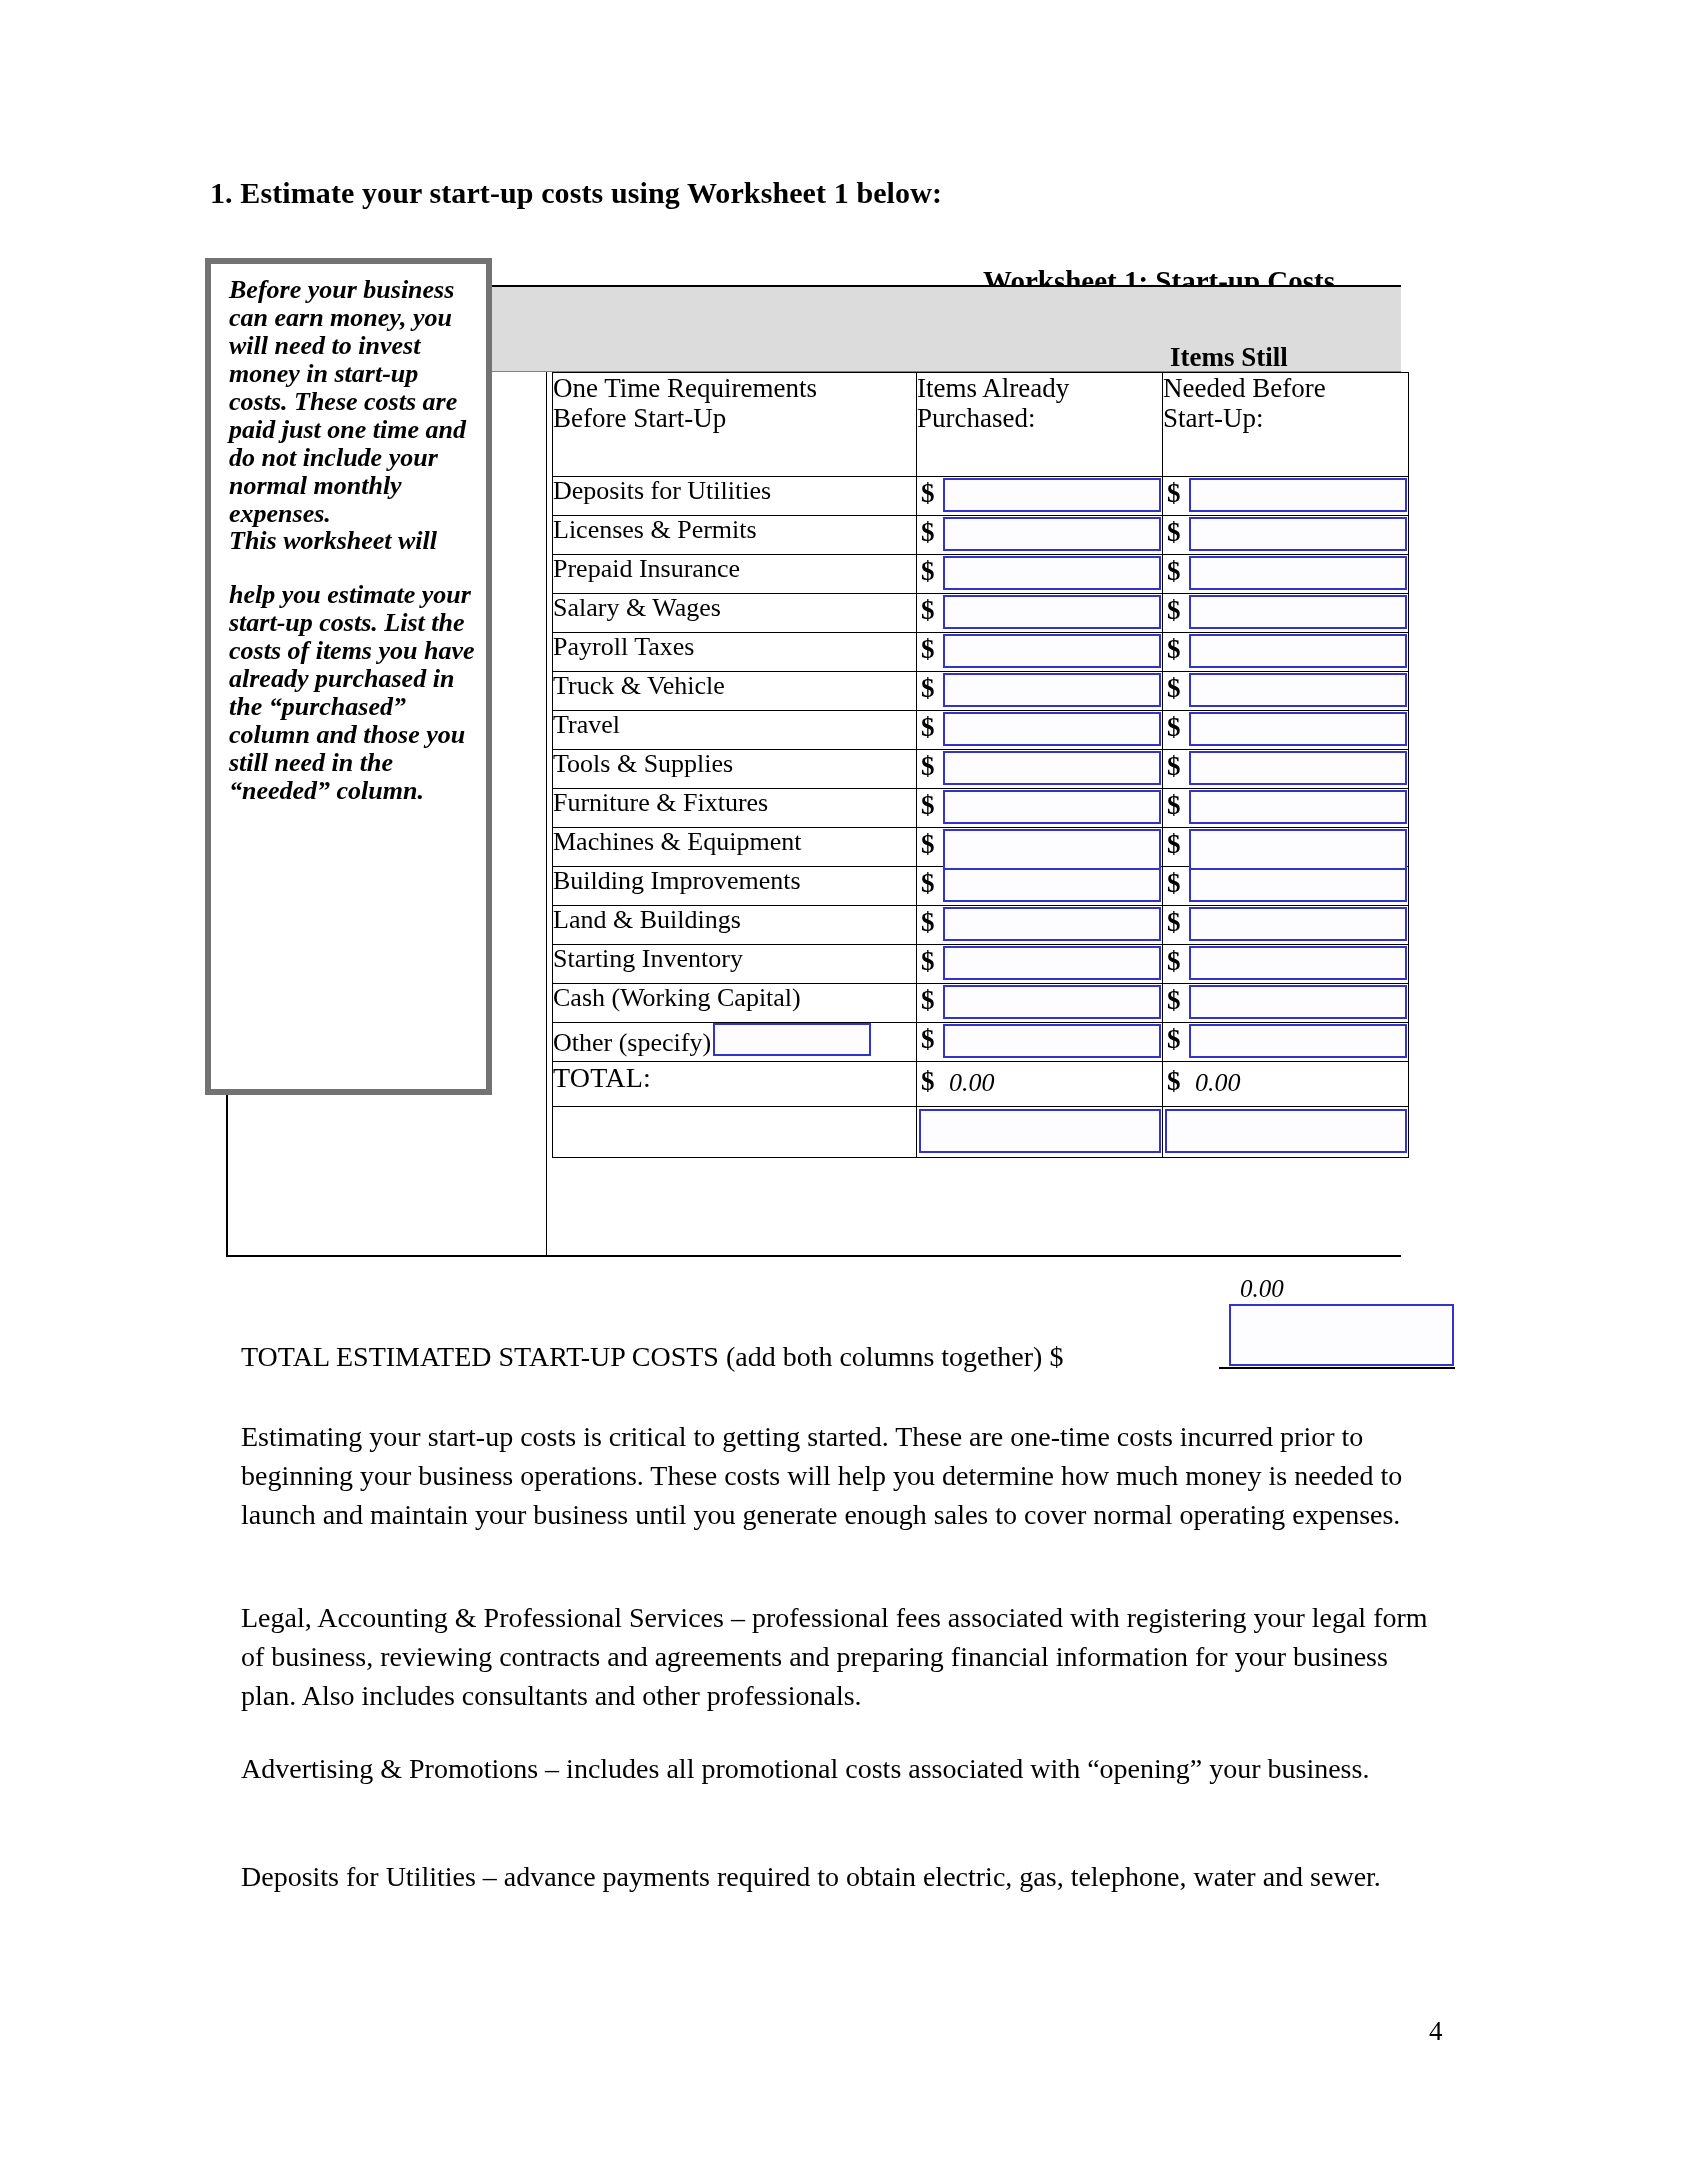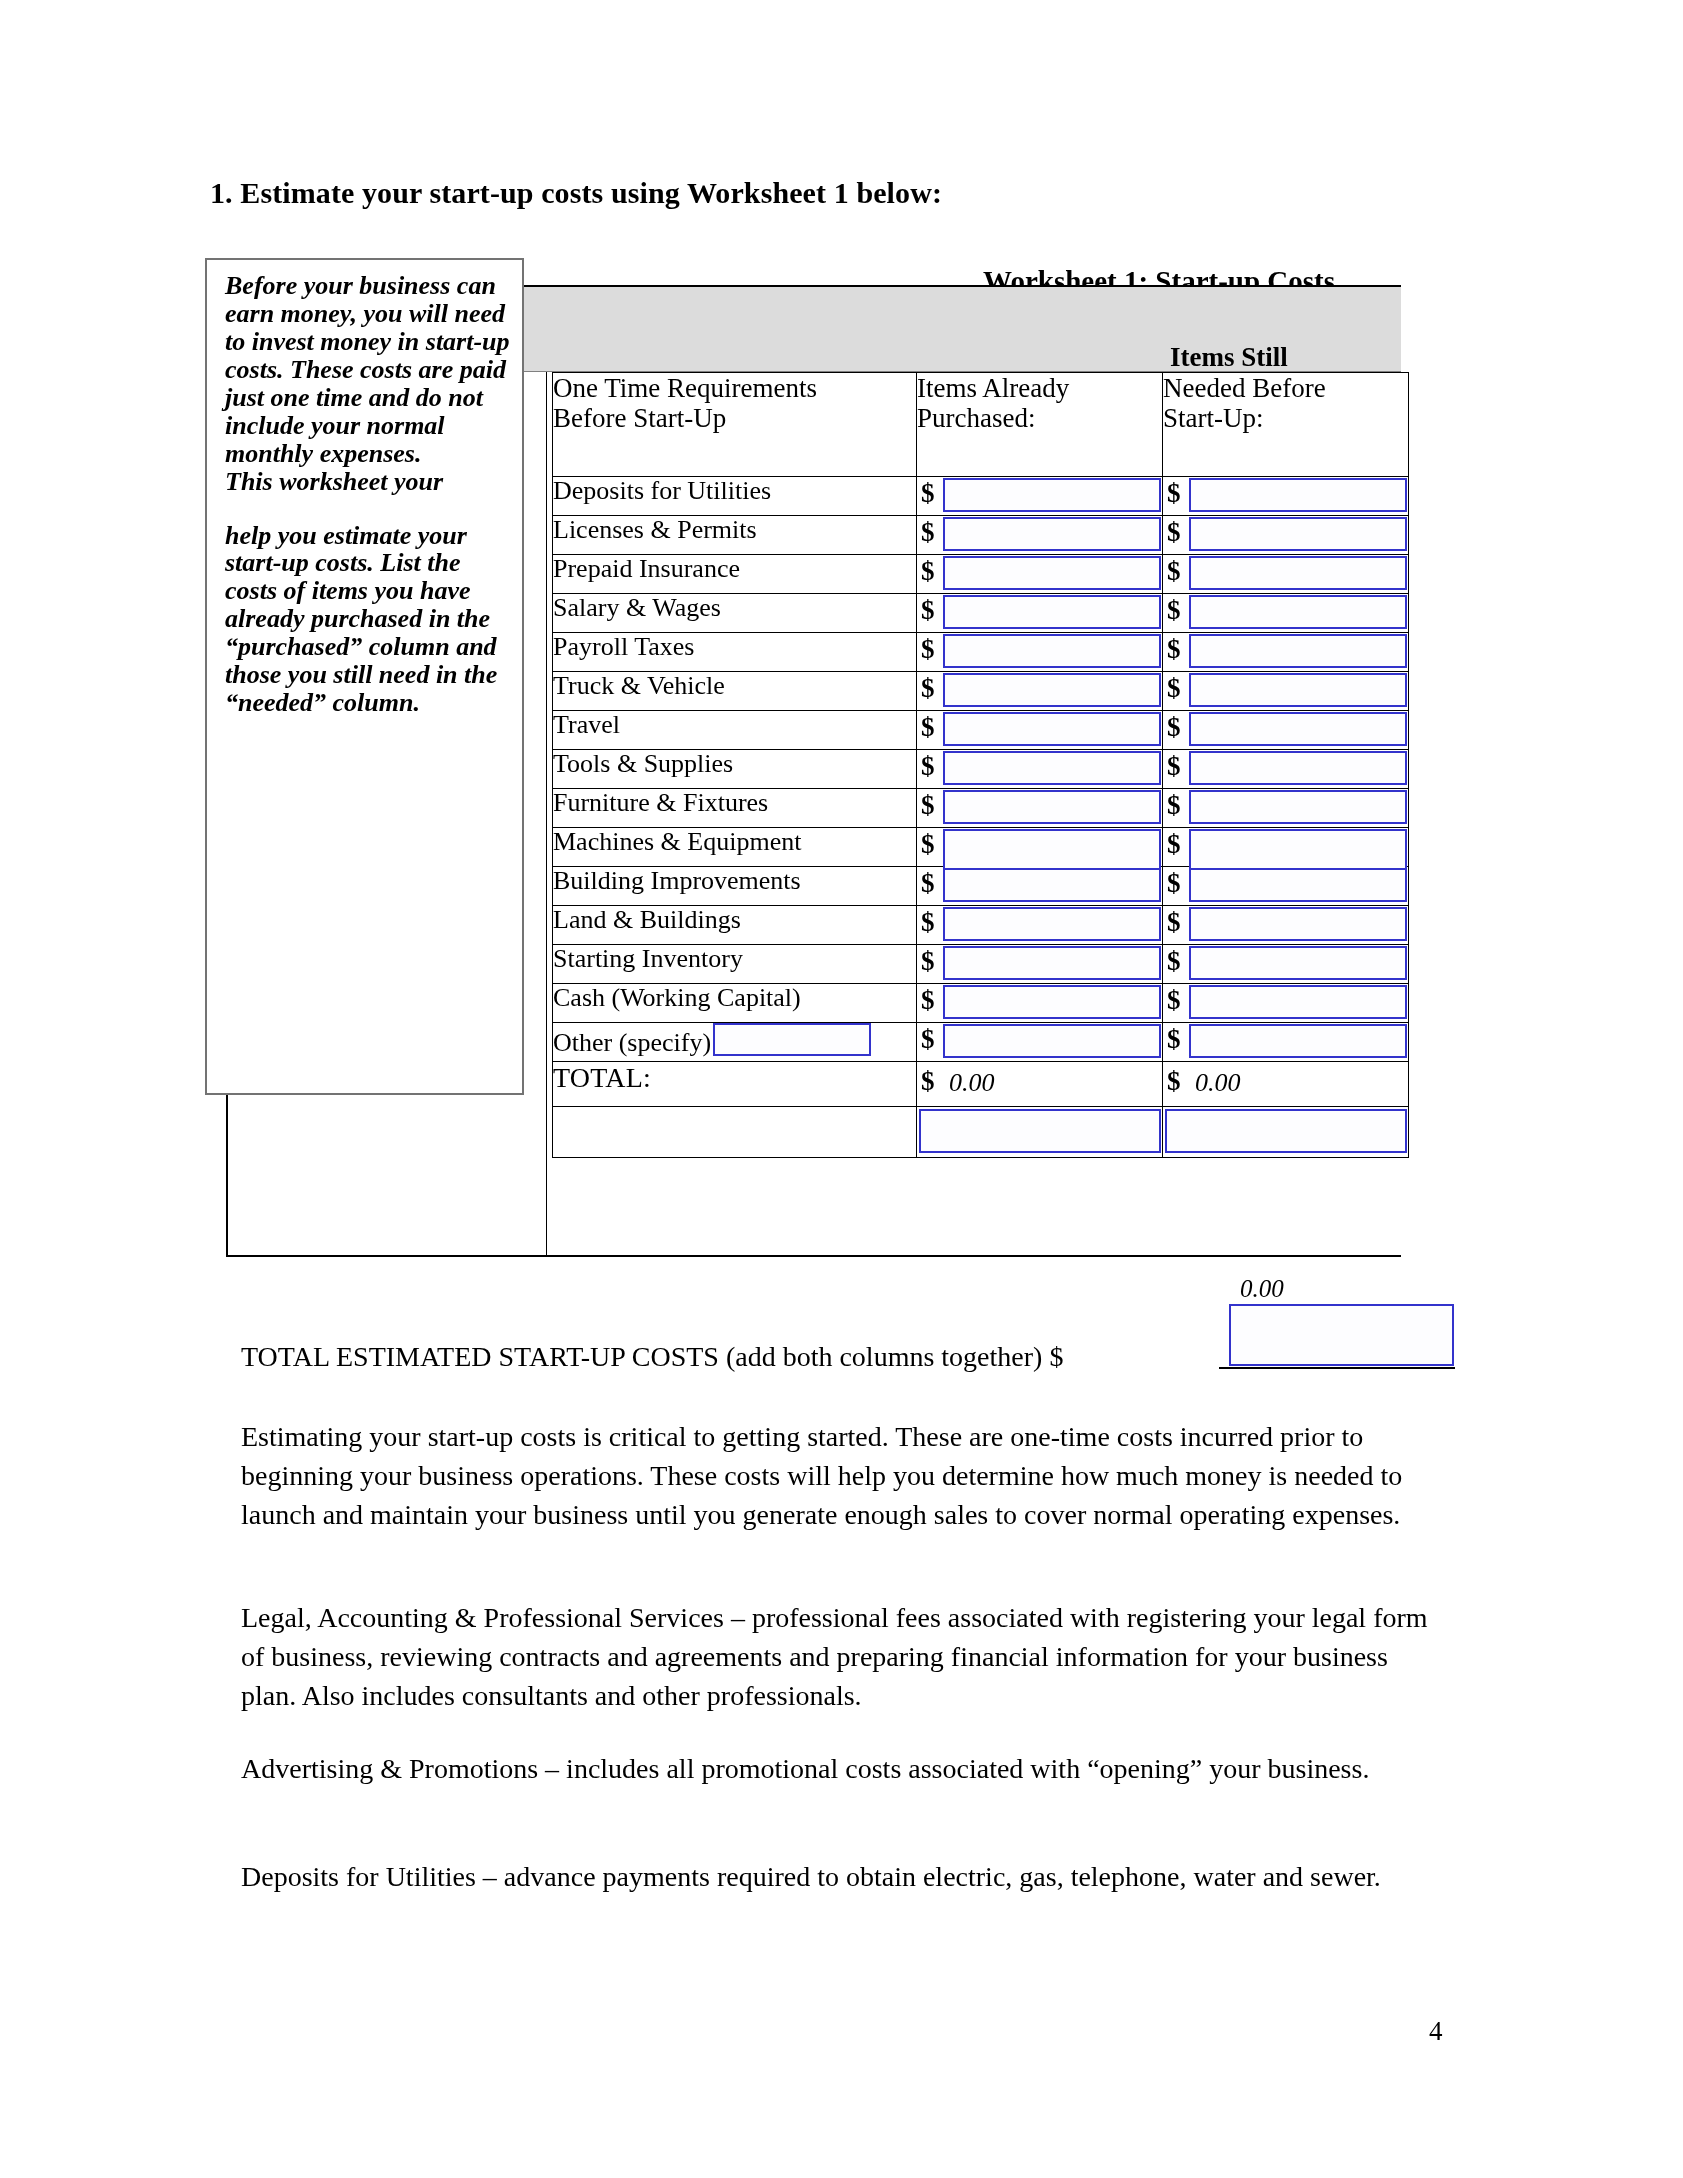--- a/index.html
+++ b/index.html
@@ -190,23 +190,23 @@
     width: 0;
     height: 972px;
     border-left: 1px solid #000;
   }
 
   
   .sidebar {
     position: absolute;
     left: 205px;
     top: 258px;
-    width: 319px;
+    width: 287px;
     height: 837px;
-    border: 2px solid #737373;
+    border: 6px solid #737373;
     background: #ffffff;
     box-sizing: border-box;
     z-index: 6;
   }
   .sidebar p {
     margin: 0;
     padding: 0 6px 0 18px;
     font-weight: bold;
     font-style: italic;
     font-size: 26px;
@@ -491,21 +491,21 @@
           </td>
           <td class="trailer money">
             <span class="field" style="left: 2px;"></span>
           </td>
         </tr>
       </tbody>
   </table>
 
   <div class="sidebar">
     <p class="para1">Before your business can earn money, you will need to invest money in start-up costs. These costs are paid just one time and do not include your normal monthly expenses.</p>
-    <p>This worksheet your</p>
+    <p>This worksheet will</p>
     <div class="gap"></div>
     <p>help you estimate your start-up costs. List the costs of items you have already purchased in the “purchased” column and those you still need in the “needed” column.</p>
   </div>
 
   <div class="grand-num">0.00</div>
   <div class="grand-box"></div>
   <div class="grand-rule"></div>
   <div class="grand-label">
     <span>TOTAL ESTIMATED START-UP COSTS (add both columns together)</span>
     <span>$</span>

